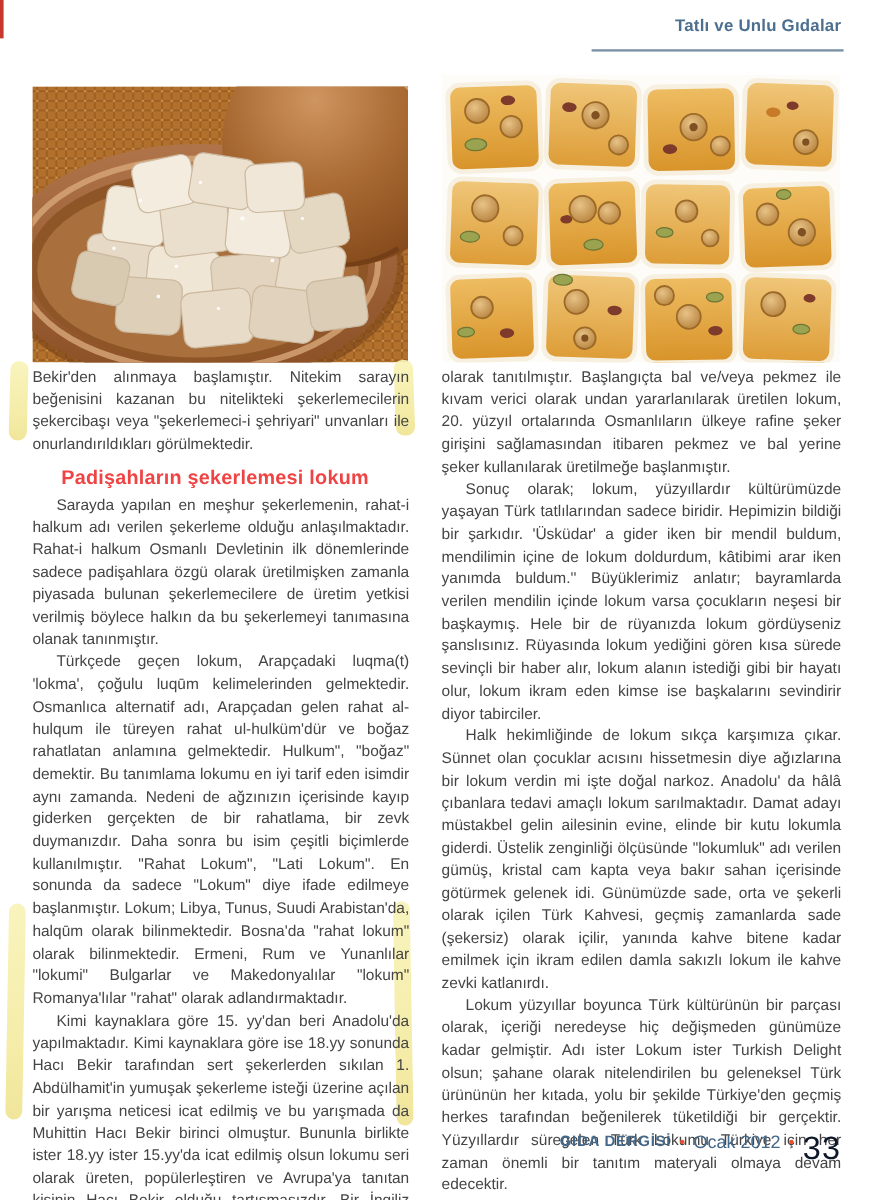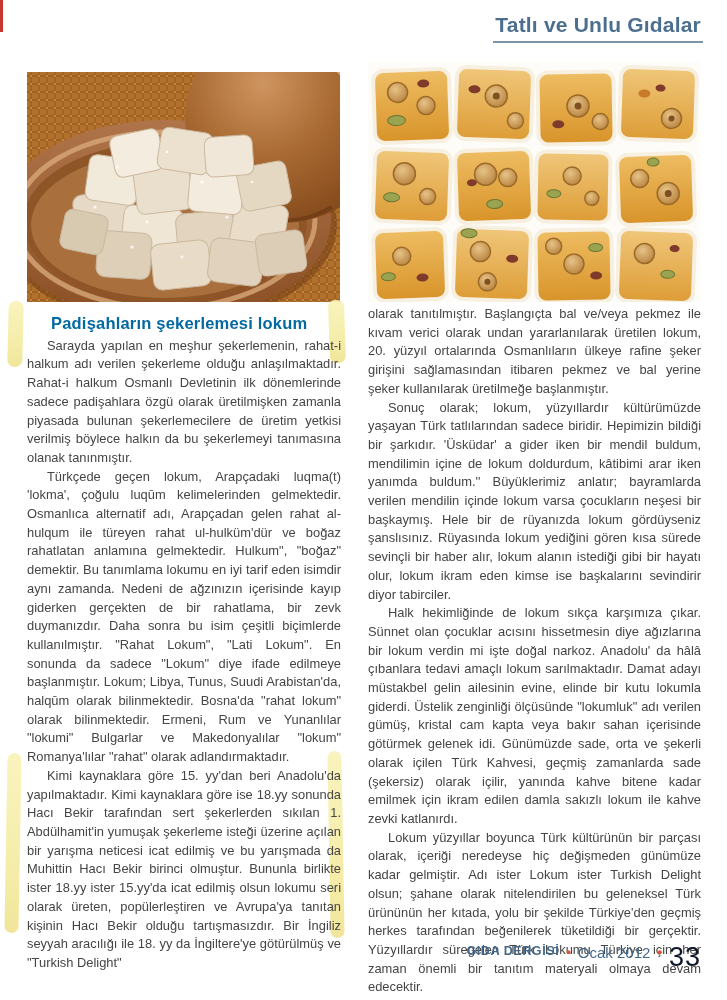--- a/index.html
+++ b/index.html
@@ -3,39 +3,39 @@
 <meta charset="utf-8">
 <style>
   html,body{margin:0;padding:0;background:#e9e9e9;}
   .page{
     position:relative;width:727px;height:1000px;background:#ffffff;
     font-family:"Liberation Sans",sans-serif;color:#474747;overflow:hidden;
     margin:0 auto;
   }
   .edge-artifact{position:absolute;left:0;top:0;width:3px;height:32px;background:#c8372d;}
   .header-title{
-    position:absolute;top:13px;right:26px;font-size:21px;font-weight:bold;
+    position:absolute;top:13px;right:26px;font-size:14px;font-weight:bold;
     color:#4c6f90;letter-spacing:.2px;z-index:2;
   }
   .header-rule{position:absolute;top:41px;right:24px;width:210px;height:2px;background:#7d93a6;z-index:2;}
   .figure{position:absolute;z-index:1;}
   .figure svg{display:block;}
   .figure-left{left:27px;top:72px;width:313px;height:230px;}
   .figure-right{left:368px;top:62px;width:332px;height:240px;}
   .col{
     position:absolute;top:305px;font-size:12.9px;line-height:18.7px;
     text-align:justify;color:#454545;z-index:2;
   }
   .col-left{left:27px;width:314px;}
   .col-right{left:368px;width:333px;}
   .col p{margin:0;text-indent:20px;}
   .col p.flush{text-indent:0;}
   .section-heading{
     margin:9px 0 4px 0;padding-left:24px;font-size:16.5px;font-weight:bold;
-    color:#0369a1;letter-spacing:.2px;
+    color:#ef4444;letter-spacing:.2px;
   }
   .closing-line{text-indent:28px;}
   .highlight{
     position:absolute;background:linear-gradient(180deg,#f8f3b8 0%,#f3ea9f 70%,#efe391 100%);
     border-radius:7px;opacity:.92;z-index:1;
   }
   #hl1{left:8px;top:301px;width:15px;height:66px;transform:rotate(1.5deg);}
   #hl2{left:329px;top:300px;width:16px;height:63px;transform:rotate(-2deg);}
   #hl3{left:6px;top:753px;width:14px;height:180px;transform:rotate(1deg);}
   #hl4{left:329px;top:751px;width:14px;height:187px;transform:rotate(-1deg);}
@@ -224,20 +224,21 @@
       </g>
     </svg>
   </div>
 
   <div class="highlight" id="hl1"></div>
   <div class="highlight" id="hl2"></div>
   <div class="highlight" id="hl3"></div>
   <div class="highlight" id="hl4"></div>
 
   <div class="col col-left">
+    <p class="flush">Bekir'den alınmaya başlamıştır.  Nitekim sarayın beğenisini kazanan bu nitelikteki şekerlemecilerin şekercibaşı veya "şekerlemeci-i şehriyari" unvanları ile onurlandırıldıkları görülmektedir.</p>
     <h2 class="section-heading">Padişahların şekerlemesi lokum</h2>
     <p>Sarayda yapılan en meşhur şekerlemenin, rahat-i halkum adı verilen şekerleme olduğu anlaşılmaktadır. Rahat-i halkum Osmanlı Devletinin ilk dönemlerinde sadece padişahlara özgü olarak üretilmişken zamanla piyasada bulunan şekerlemecilere de üretim yetkisi verilmiş böylece halkın da bu şekerlemeyi tanımasına olanak tanınmıştır.</p>
     <p>Türkçede geçen lokum, Arapçadaki luqma(t) 'lokma', çoğulu luqūm kelimelerinden gelmektedir. Osmanlıca alternatif adı, Arapçadan gelen rahat al-hulqum ile türeyen rahat ul-hulküm'dür ve boğaz rahatlatan anlamına gelmektedir. Hulkum", "boğaz" demektir. Bu tanımlama lokumu en iyi tarif eden isimdir aynı zamanda. Nedeni de ağzınızın içerisinde kayıp giderken gerçekten de bir rahatlama, bir zevk duymanızdır. Daha sonra bu isim çeşitli biçimlerde kullanılmıştır. "Rahat Lokum", "Lati Lokum". En sonunda da sadece "Lokum" diye ifade edilmeye başlanmıştır. Lokum; Libya, Tunus, Suudi Arabistan'da, halqūm olarak bilinmektedir. Bosna'da "rahat lokum" olarak bilinmektedir. Ermeni, Rum ve Yunanlılar "lokumi" Bulgarlar ve Makedonyalılar "lokum" Romanya'lılar "rahat" olarak adlandırmaktadır.</p>
     <p>Kimi kaynaklara göre 15. yy'dan beri Anadolu'da yapılmaktadır. Kimi kaynaklara göre ise 18.yy sonunda Hacı Bekir tarafından sert şekerlerden sıkılan 1. Abdülhamit'in yumuşak şekerleme isteği üzerine açılan bir yarışma neticesi icat edilmiş ve bu yarışmada da Muhittin Hacı Bekir birinci olmuştur. Bununla birlikte ister 18.yy ister 15.yy'da icat edilmiş olsun lokumu seri olarak üreten, popülerleştiren ve Avrupa'ya tanıtan kişinin Hacı Bekir olduğu tartışmasızdır. Bir İngiliz seyyah aracılığı ile 18. yy da İngiltere'ye götürülmüş ve "Turkish Delight"</p>
   </div>
 
   <div class="col col-right">
     <p class="flush">olarak tanıtılmıştır.  Başlangıçta bal ve/veya pekmez ile kıvam verici olarak undan yararlanılarak üretilen lokum, 20. yüzyıl ortalarında Osmanlıların ülkeye rafine şeker girişini sağlamasından itibaren pekmez ve bal yerine şeker kullanılarak üretilmeğe başlanmıştır.</p>
     <p>Sonuç olarak; lokum, yüzyıllardır kültürümüzde yaşayan Türk tatlılarından sadece biridir. Hepimizin bildiği bir şarkıdır. 'Üsküdar' a gider iken bir mendil buldum, mendilimin içine de lokum doldurdum, kâtibimi arar iken yanımda buldum.'' Büyüklerimiz anlatır; bayramlarda verilen mendilin içinde lokum varsa çocukların neşesi bir başkaymış. Hele bir de rüyanızda lokum gördüyseniz şanslısınız. Rüyasında lokum yediğini gören kısa sürede sevinçli bir haber alır, lokum alanın istediği gibi bir hayatı olur, lokum ikram eden kimse ise başkalarını sevindirir diyor tabirciler.</p>
     <p>Halk hekimliğinde de lokum sıkça karşımıza çıkar. Sünnet olan çocuklar acısını hissetmesin diye ağızlarına bir lokum verdin mi işte doğal narkoz. Anadolu' da hâlâ çıbanlara tedavi amaçlı lokum sarılmaktadır. Damat adayı müstakbel gelin ailesinin evine, elinde bir kutu lokumla giderdi. Üstelik zenginliği ölçüsünde "lokumluk" adı verilen gümüş, kristal cam kapta veya bakır sahan içerisinde götürmek gelenek idi. Günümüzde sade, orta ve şekerli olarak içilen Türk Kahvesi, geçmiş zamanlarda sade (şekersiz) olarak içilir, yanında kahve bitene kadar emilmek için ikram edilen damla sakızlı lokum ile kahve zevki katlanırdı.</p>

